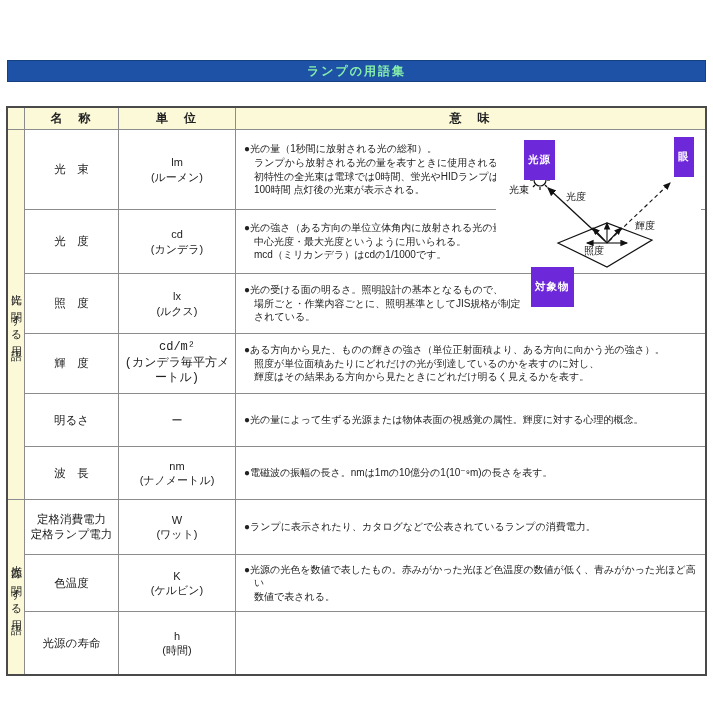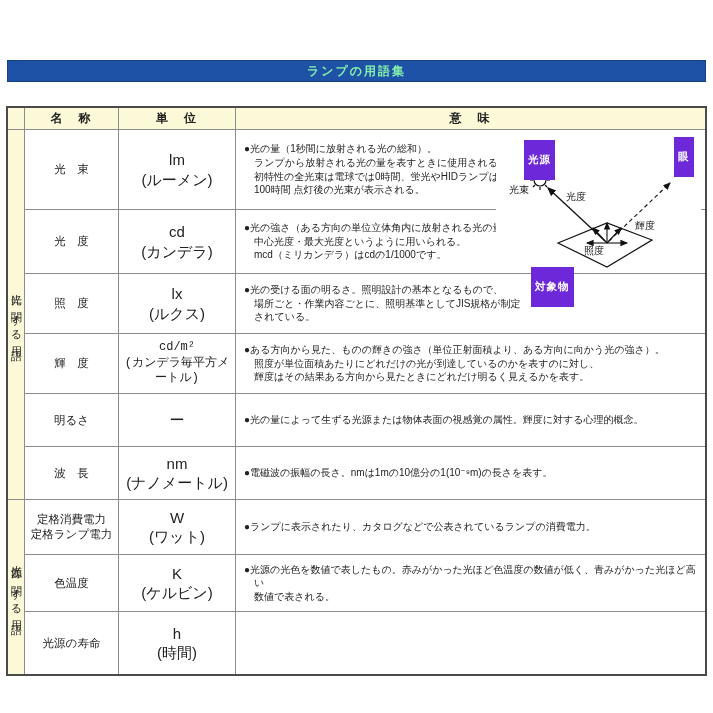--- a/index.html
+++ b/index.html
@@ -25,21 +25,21 @@
   .cell.last-col { border-right:none; }
   .cell.last-row { border-bottom:none; }
   .hdr { background:#fbf9d8; font-weight:bold; font-size:12px; letter-spacing:2px; }
   .group-cell { background:#fbf9d8; border-right:1px solid #8c8c8c;
     border-bottom:1px solid #8c8c8c;
     display:flex; align-items:center; justify-content:center; }
   .group-cell.g1 { grid-column:1; grid-row:2/8; }
   .group-cell.g2 { grid-column:1; grid-row:8/11; border-bottom:none; }
   .v-text { writing-mode:vertical-rl; font-size:11px; letter-spacing:3px; color:#222; }
   .name-cell { font-size:11.5px; }
-  .unit-cell { font-size:15px; }
+  .unit-cell { font-size:11px; }
   .unit-cell.small { font-size:12px;font-family:Liberation Mono, monospace; }
   .meaning-cell { justify-content:flex-start; text-align:left; padding:3px 6px 3px 8px; }
   .desc { font-size:10px; line-height:1.36; white-space:pre-line;
     text-indent:-1em; padding-left:1em; }
 
   
   .diagram { position:absolute; left:488px; top:23px; width:205px; height:140px;
     background:#fff; z-index:2; }
   .diagram svg { position:absolute; left:0; top:0; }
   .dlabel { position:absolute; font-size:10px; color:#111; white-space:nowrap; }

